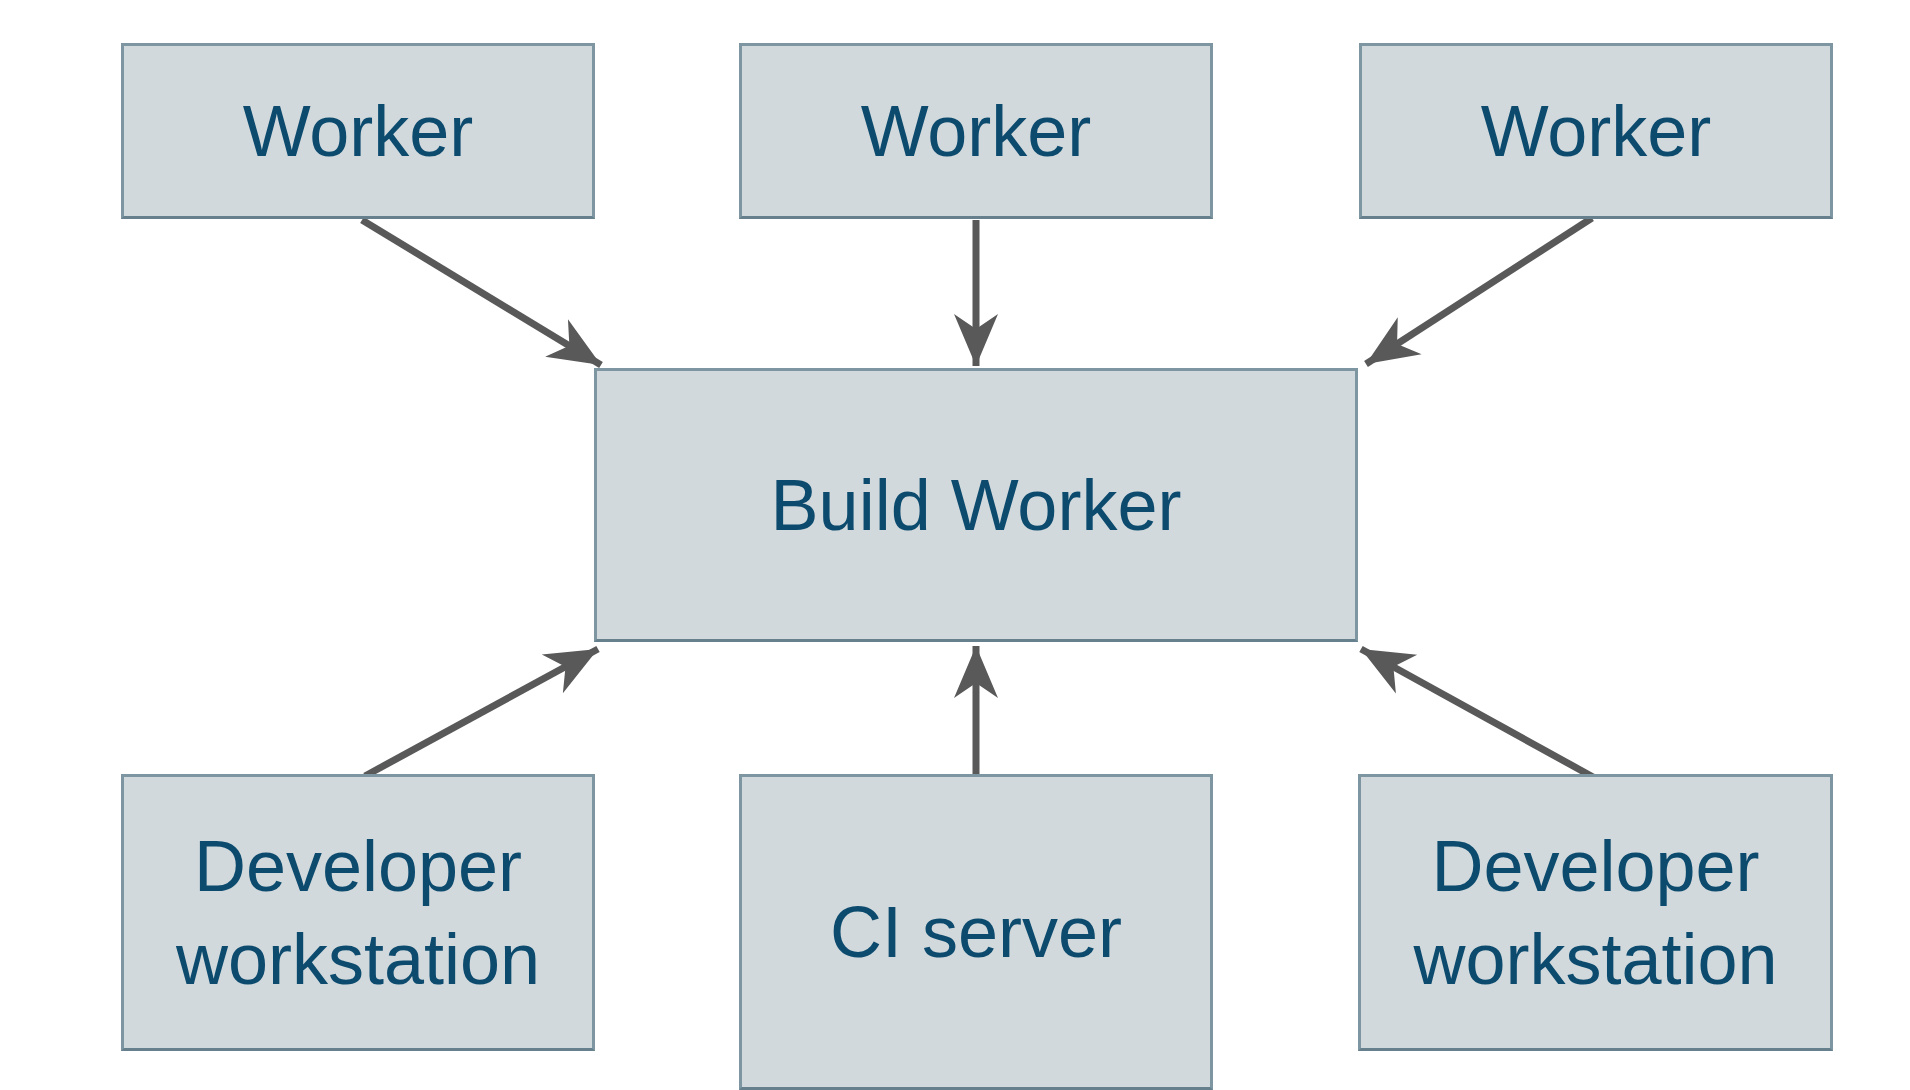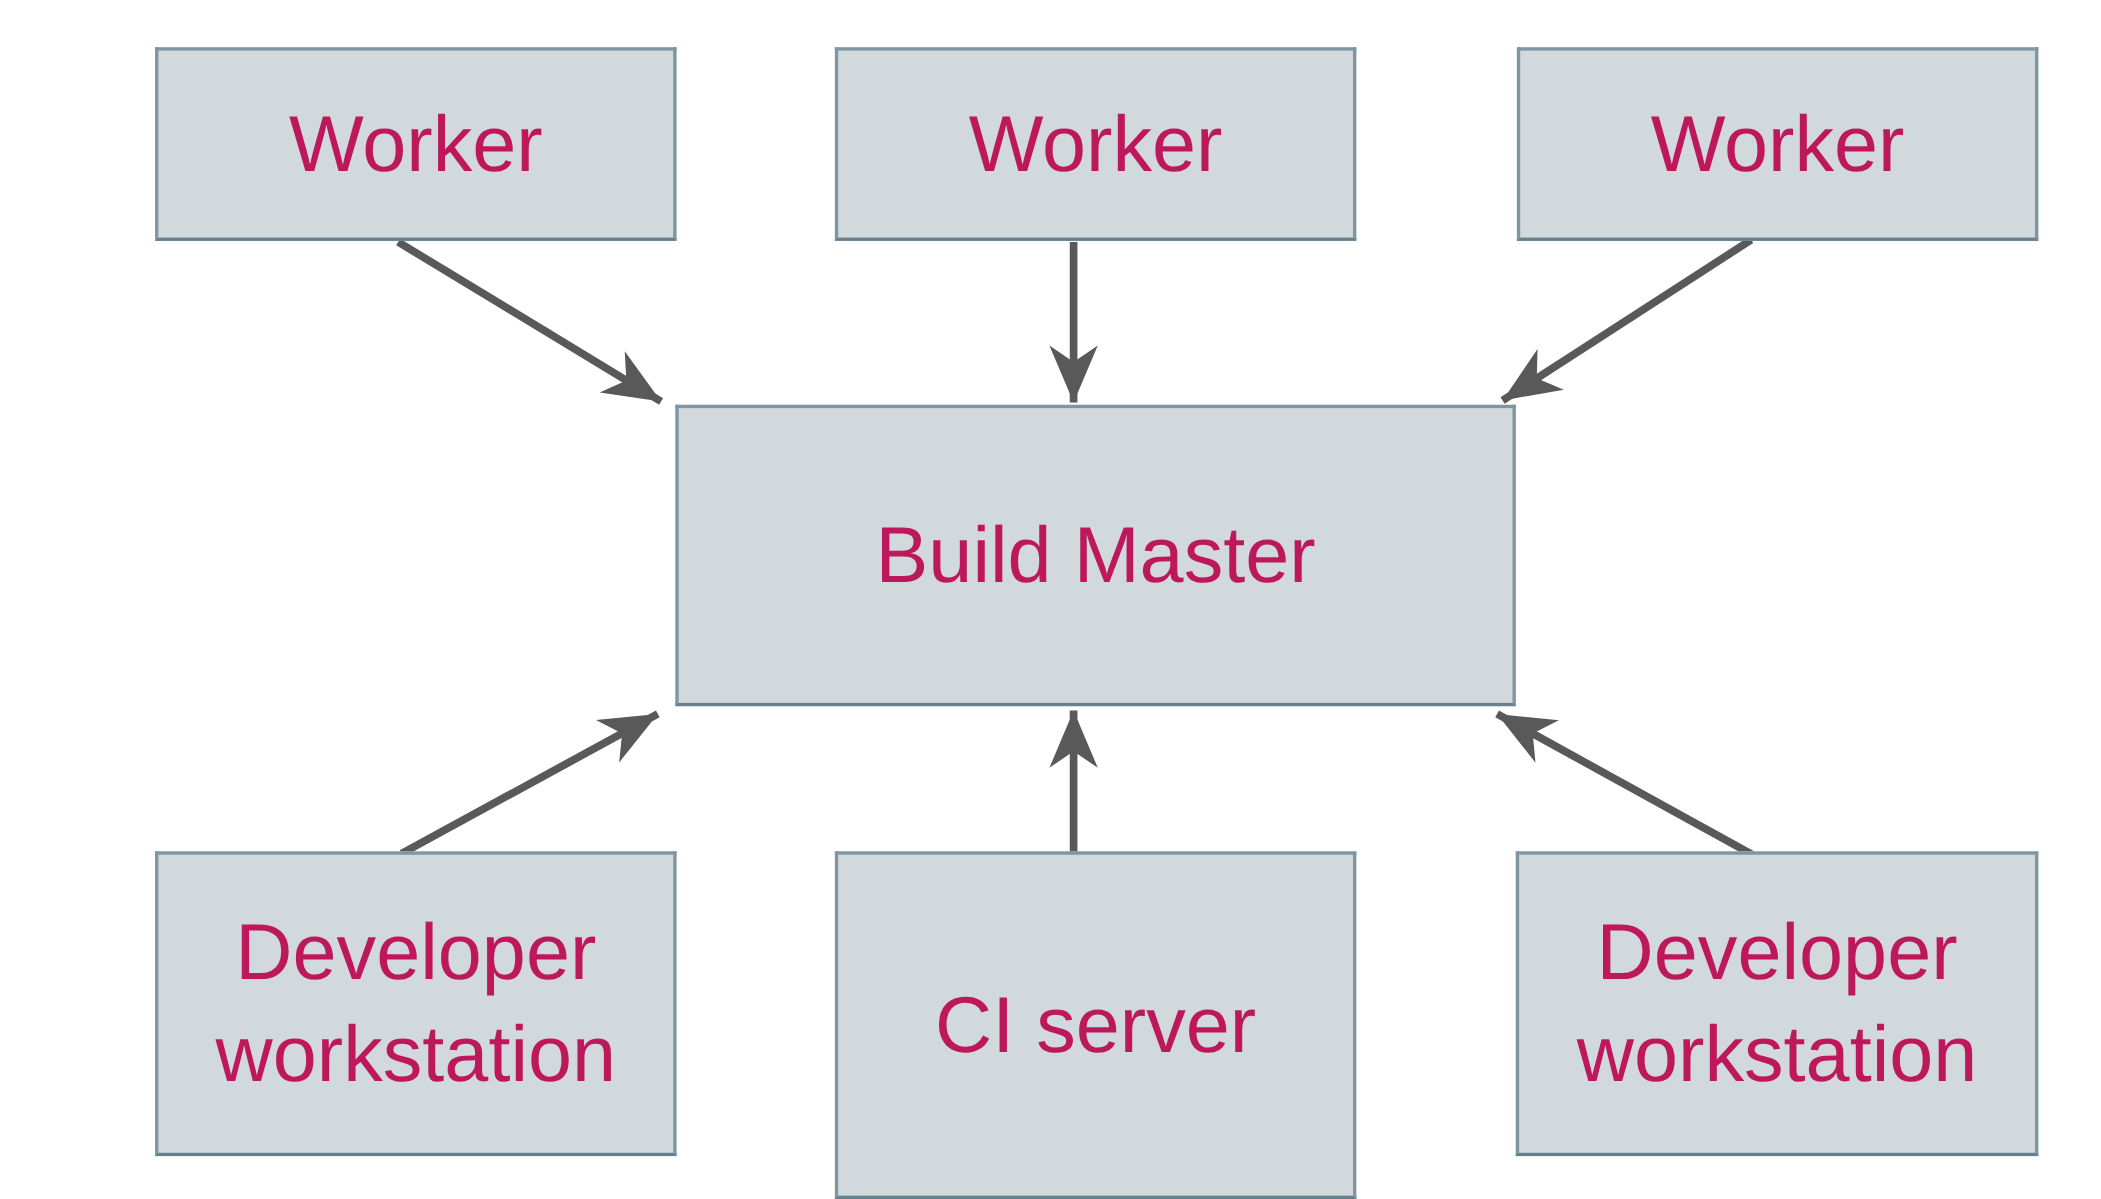--- a/index.html
+++ b/index.html
@@ -14,25 +14,24 @@
   .node {
     position: absolute;
     box-sizing: border-box;
     background: #d1d9dc;
     border: 3px solid #7e96a2;
     border-bottom-color: #66808e;
     display: flex;
     align-items: center;
     justify-content: center;
     text-align: center;
-    color: #be185d;
+    color: #0c4a6e;
     font-size: 72px;
     line-height: 1.28;
     padding: 0 10px;
-    margin-left: 20px;
   }
   #worker-1 { left: 121px; top: 43px;  width: 474px; height: 176px; }
   #worker-2 { left: 739px; top: 43px;  width: 474px; height: 176px; }
   #worker-3 { left: 1359px; top: 43px; width: 474px; height: 176px; }
   #build-master { left: 594px; top: 368px; width: 764px; height: 274px; }
   #dev-workstation-1 { left: 121px;  top: 774px; width: 474px; height: 277px; }
   #ci-server         { left: 739px;  top: 774px; width: 474px; height: 316px; }
   #dev-workstation-2 { left: 1358px; top: 774px; width: 475px; height: 277px; }
   #edges {
     position: absolute;
@@ -67,21 +66,21 @@
 
   <div class="node" id="worker-2">
     <span>Worker</span>
   </div>
 
   <div class="node" id="worker-3">
     <span>Worker</span>
   </div>
 
   <div class="node" id="build-master">
-    <span>Build Master</span>
+    <span>Build Worker</span>
   </div>
 
   <div class="node" id="dev-workstation-1">
     <span>Developer workstation</span>
   </div>
 
   <div class="node" id="ci-server">
     <span>CI server</span>
   </div>
 

